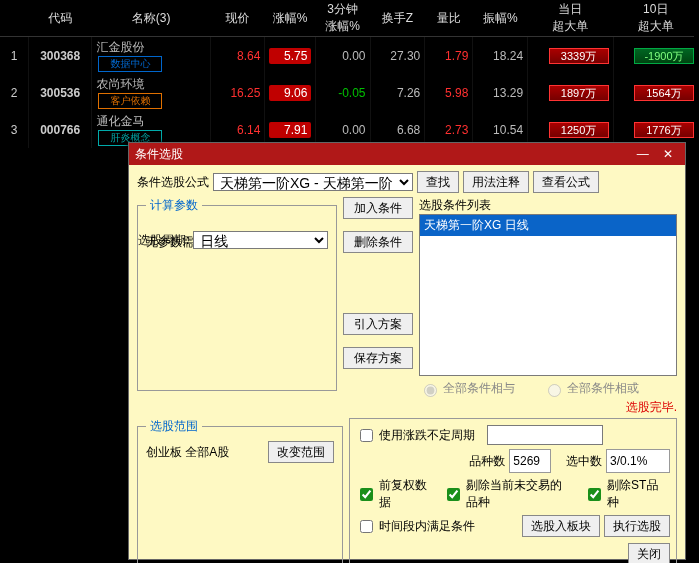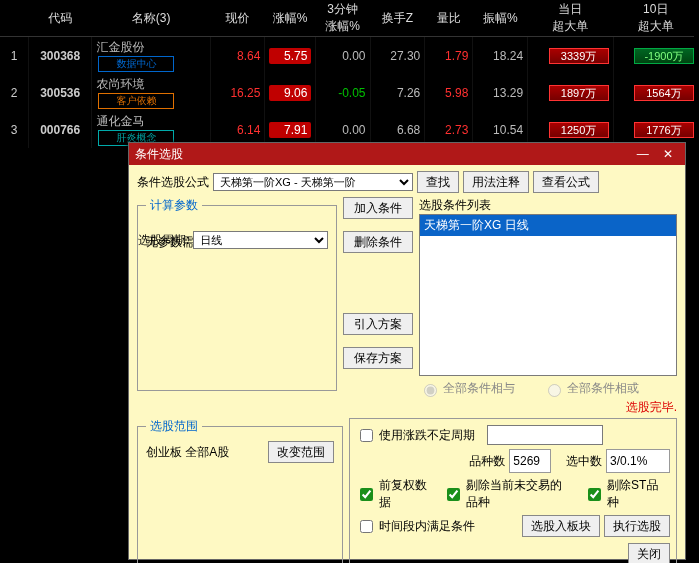--- a/index.html
+++ b/index.html
@@ -6,34 +6,34 @@
   
   .tbl{width:100%;border-collapse:collapse;table-layout:fixed}
   .tbl th{background:#000;color:#ddd;font-weight:400;height:36px;border-bottom:1px solid #333;padding:0;text-align:center}
   .tbl td{text-align:right;padding:2px 4px;height:20px;border-right:1px solid #111}
   .tbl td.ctr{text-align:center;color:#ccc}
   .tbl td.lft{text-align:left}
   .red{color:#ff3030}
   .grn{color:#00c000}
   .gry{color:#bbb}
   .pill{display:inline-block;background:#c00000;color:#fff;padding:1px 4px;border-radius:2px;min-width:34px;text-align:right}
-  .tag{display:inline-block;font-size:10px;border:1px solid;padding:0 17px;margin-left:2px;vertical-align:1px}
+  .tag{display:inline-block;font-size:10px;border:1px solid;padding:0 11px;margin-left:2px;vertical-align:1px}
   .tag.c0{color:#06c;border-color:#06c}
   .tag.c1{color:#e07000;border-color:#e07000}
   .tag.c2{color:#0aa;border-color:#0aa}
   .bar{display:inline-block;height:14px;vertical-align:middle;line-height:14px;text-align:center;padding:0 2px;font-size:11px;color:#fff}
   .bar.r{background:linear-gradient(#a00,#700);border:1px solid #f33}
   .bar.g{background:linear-gradient(#062,#041);border:1px solid #0a4;color:#7fff7f}
   
   .dlg{position:absolute;left:128px;top:142px;width:556px;height:416px;background:#fef9c3;border:1px solid #666;box-shadow:0 0 4px #000}
   .dlg-title{background:#b01818;color:#fff;height:22px;line-height:22px;padding:0 6px;display:flex;justify-content:space-between;align-items:center}
   .dlg-title .btns span{display:inline-block;width:22px;text-align:center;color:#fff;cursor:pointer}
   .dlg-body{padding:6px 8px;color:#000}
   .row{display:flex;align-items:center;gap:4px;margin-bottom:4px}
-  select,input[type=text]{border:1px solid #7a7a7a;font-size:11px;height:18px;padding:0 2px;background:#fff}
+  select,input[type=text]{border:1px solid #7a7a7a;font-size:14px;height:18px;padding:0 2px;background:#fff}
   button.win{background:#efefef;border:1px solid #888;height:22px;font-size:12px;padding:0 8px;cursor:pointer}
   fieldset{border:1px solid #999;margin:0;padding:6px 8px;font-size:12px}
   legend{padding:0 4px;color:#06c}
   .mid{display:flex;gap:6px}
   .mid-left{width:200px;display:flex;flex-direction:column;gap:6px}
   .mid-center{width:70px;display:flex;flex-direction:column;gap:12px}
   .mid-right{flex:1}
   .list{border:1px solid #7a7a7a;background:#fff;height:160px;overflow:auto}
   .list .item{padding:2px 4px}
   .list .item.sel{background:#0a64c8;color:#fff}

